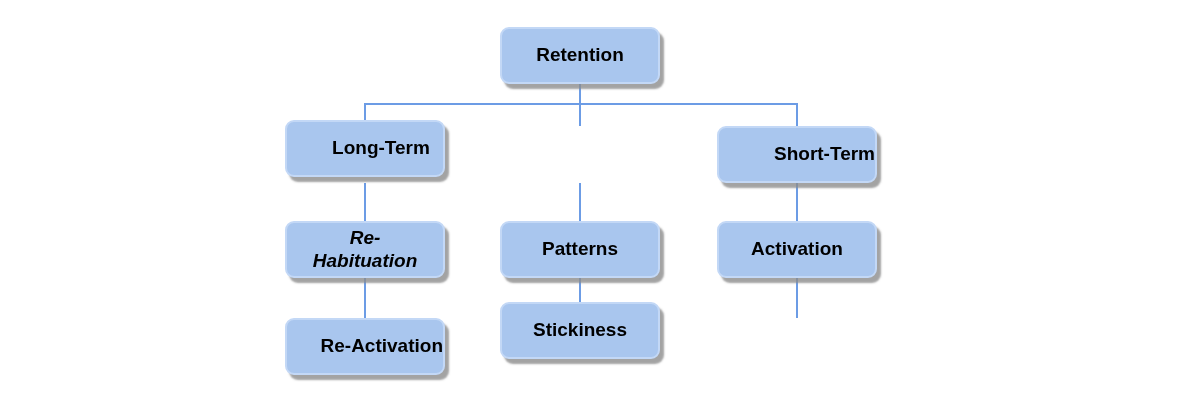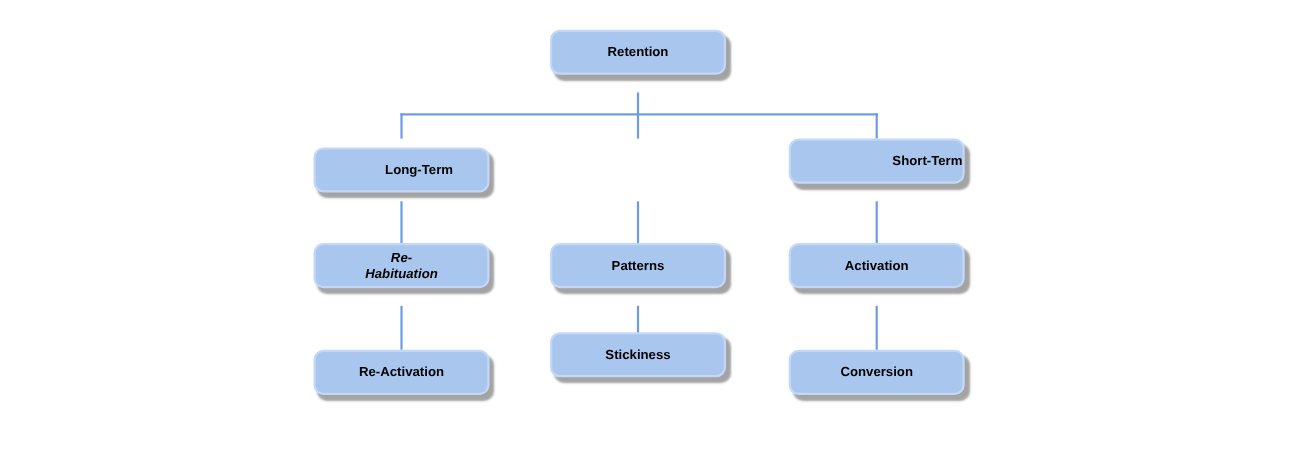--- a/index.html
+++ b/index.html
@@ -15,31 +15,31 @@
     position: relative;
     width: 1181px;
     height: 413px;
     background: var(--canvas);
     overflow: hidden;
     font-family: "Liberation Sans", sans-serif;
   }
   .node {
     position: absolute;
     width: 160px;
-    height: 41px;
+    height: 57px;
     background: var(--node-fill);
     border: 2px solid var(--node-border);
     border-radius: 9px;
     box-shadow: 4px 5px 2px rgba(140, 140, 140, 0.8);
     display: flex;
     align-items: center;
     justify-content: center;
     text-align: center;
     font-weight: 700;
-    font-size: 12px;
+    font-size: 19px;
     line-height: 1.18;
     color: var(--node-text);
   }
   .node-label { white-space: pre-line; }
   .connector {
     position: absolute;
     background: var(--connector);
   }
   .connector.h { height: 2px; }
   .connector.v { width: 2px; }
@@ -58,41 +58,38 @@
   <div class="connector v" style="left:579px; top:183px; height:38px;"></div>
   <div class="connector v" style="left:796px; top:183px; height:38px;"></div>
   <div class="connector v" style="left:364px; top:278px; height:40px;"></div>
   <div class="connector v" style="left:579px; top:278px; height:40px;"></div>
   <div class="connector v" style="left:796px; top:278px; height:40px;"></div>
 
   <div class="node" style="left:500px; top:27px;">
     <span class="node-label">Retention</span>
   </div>
 
-  <div class="node" style="left:285px; top:134px;padding-left:32px;">
+  <div class="node" style="left:285px; top:120px;padding-left:32px;">
     <span class="node-label">Long-Term</span>
   </div>
   <div class="node" style="left:717px; top:126px;justify-content:flex-end;">
     <span class="node-label">Short-Term</span>
   </div>
 
   <div class="node" style="left:285px; top:221px;font-style:italic;">
     <span class="node-label">Re-
 Habituation</span>
   </div>
   <div class="node" style="left:500px; top:221px;">
     <span class="node-label">Patterns</span>
   </div>
   <div class="node" style="left:717px; top:221px;">
     <span class="node-label">Activation</span>
   </div>
 
-  <div class="node" style="left:285px; top:318px;">
+  <div class="node" style="left:285px; top:318px;justify-content:flex-end;">
     <span class="node-label">Re-Activation</span>
   </div>
   <div class="node" style="left:500px; top:302px;">
     <span class="node-label">Stickiness</span>
   </div>
-  <div class="node" style="left:717px; top:318px;">
-    <span class="node-label">Conversion</span>
-  </div>
 
 </div>
 
 </body></html>

